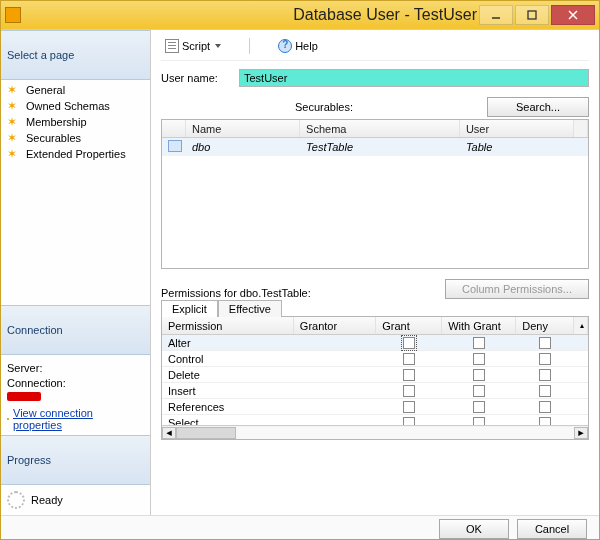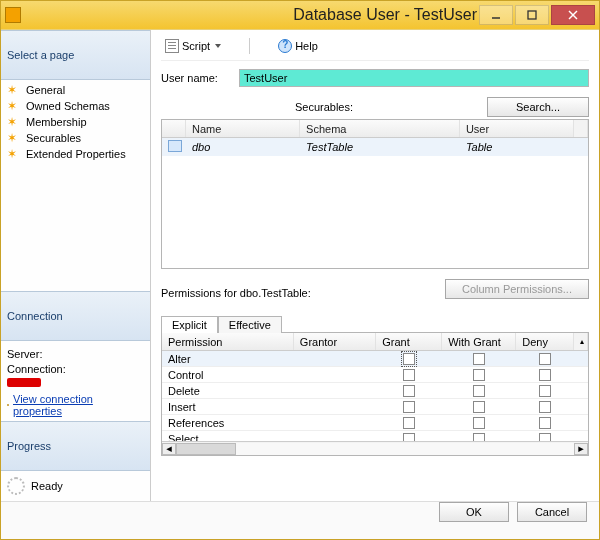--- a/index.html
+++ b/index.html
@@ -48,38 +48,38 @@
 .btn:disabled, .btn.disabled { color:#999; }
 .grid { border:1px solid #b5b5b5; background:#fff; margin-top:2px; height:150px; overflow:hidden; }
 .grid-head, .grid-row { display:grid; grid-template-columns: 24px 1fr 1.4fr 1fr 14px; align-items:center; }
 .grid-head { background: linear-gradient(#fbfbfb,#ececec); border-bottom:1px solid #ccc; height:18px; }
 .grid-head div { padding: 0 6px; border-right:1px solid #e2e2e2; font-size:11px; color:#222; height:100%; display:flex; align-items:center;}
 .grid-row { height:18px; background:#ecf3fb; }
 .grid-row div { padding: 0 6px; font-style: italic; }
 .rowicon { width:14px;height:12px; background:#d7e8fb; border:1px solid #7aa7d8; display:inline-block; }
 .permlabel { margin-top:10px; display:flex; align-items:flex-end; }
 .permlabel span { flex:1; }
-.tabs { display:flex; margin-top:16px; }
+.tabs { display:flex; margin-top:0; }
 .tab { border:1px solid #b5b5b5; border-bottom:none; padding:2px 10px; background:#f6f6f6; position:relative; top:1px; cursor:default;}
 .tab.active { background:#fff; }
 .permgrid { border:1px solid #b5b5b5; background:#fff; height:124px; display:flex; flex-direction:column; }
 .pg-head, .pg-row { display:grid; grid-template-columns: 1.6fr 1fr 0.8fr 0.9fr 0.7fr 14px; align-items:center; }
 .pg-head { background:linear-gradient(#fbfbfb,#ececec); border-bottom:1px solid #ccc; height:18px; }
 .pg-head div { padding:0 6px; border-right:1px solid #e2e2e2; height:100%; display:flex; align-items:center; }
 .pg-body { flex:1; overflow:hidden; }
 .pg-row { height:16px; border-bottom:1px solid #eee; }
 .pg-row div { padding:0 6px; }
 .pg-row.sel { background:#ecf3fb; }
 .chk { width:12px; height:12px; border:1px solid #888; background:#fff; margin:0 auto; display:block; }
 .chk.focus { outline:1px dotted #555; outline-offset:1px; }
 .hscroll { height:14px; border-top:1px solid #ccc; display:flex; align-items:center; background:#f3f3f3; }
 .hscroll .arrow { width:14px; height:12px; border:1px solid #bbb; background:#eee; display:flex; align-items:center; justify-content:center;}
 .hscroll .track { flex:1; height:12px; background:#f8f8f8; position:relative;}
 .hscroll .thumb { position:absolute; left:0; width:60px; height:100%; background:#d9d9d9; border:1px solid #bbb;}
-.footer { height:38px; border-top:1px solid #ddd; display:flex; align-items:flex-start; justify-content:flex-end; gap:8px; padding: 0 12px; background:#fafafa; }
+.footer { height:24px; border-top:1px solid #ddd; display:flex; align-items:flex-end; justify-content:flex-end; gap:8px; padding: 0 12px; background:#fafafa; }
 .ctxt { text-align:center; }
 .vsb { background:#f3f3f3; }
 </style>
 </head>
 <body>
 
 <div class="window">
   <div class="titlebar">
     <span class="icon"></span>
     <span class="title">Database User - TestUser</span>

